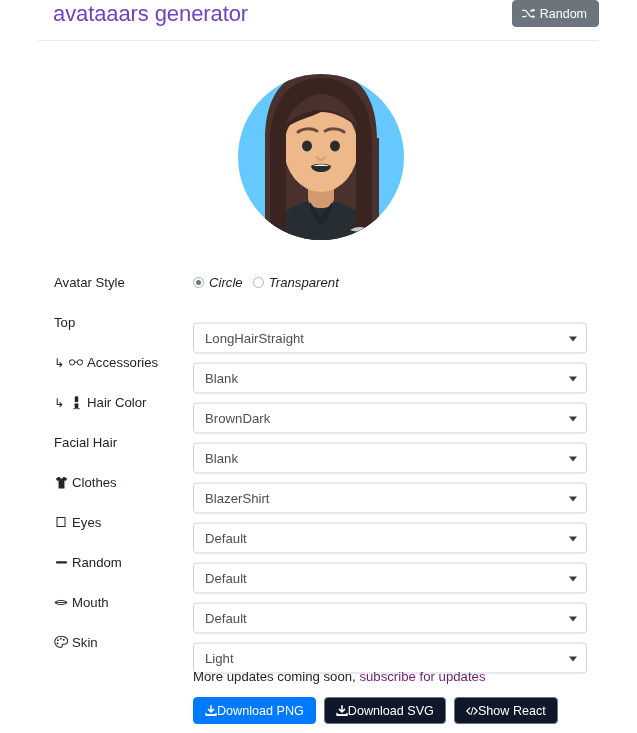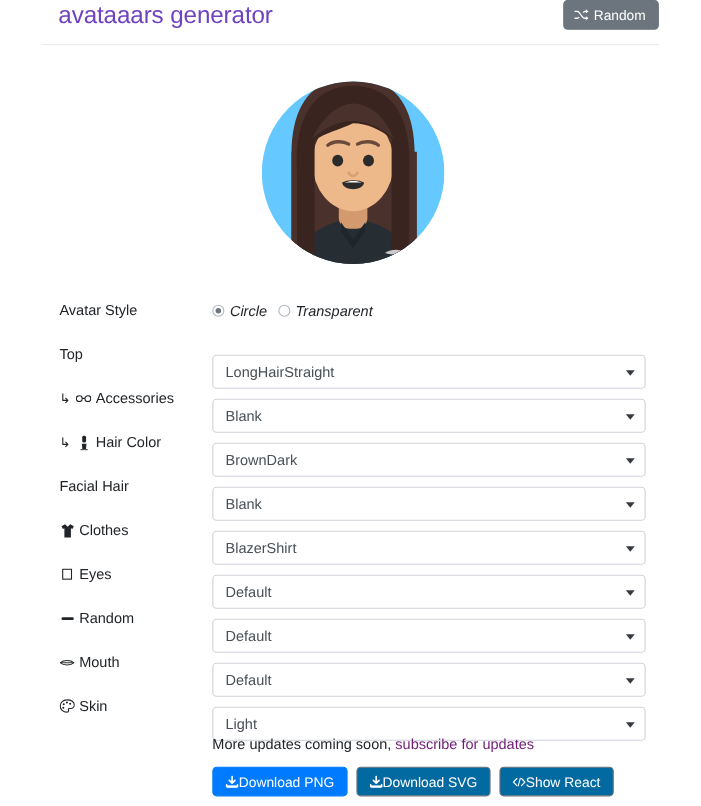--- a/index.html
+++ b/index.html
@@ -204,21 +204,21 @@
     display: flex;
     align-items: center;
     gap: 0;
     padding: 0 11px;
     cursor: pointer;
     color: #fff;
     border: 1px solid transparent;
     white-space: nowrap;
   }
   .btn-primary { background: #007bff; border-color: #007bff; }
-  .btn-secondary { background: #0369a1; border-color: #6c757d; }
+  .btn-secondary { background: #0f172a; border-color: #6c757d; }
   .ico {
     display: inline-flex;
     align-items: center;
     justify-content: center;
     width: 12px; height: 12px;
   }
   .code-ico { font-size: 11px; line-height: 1; font-family: "Liberation Mono", monospace; }
 </style>
 </head>
 <body>

